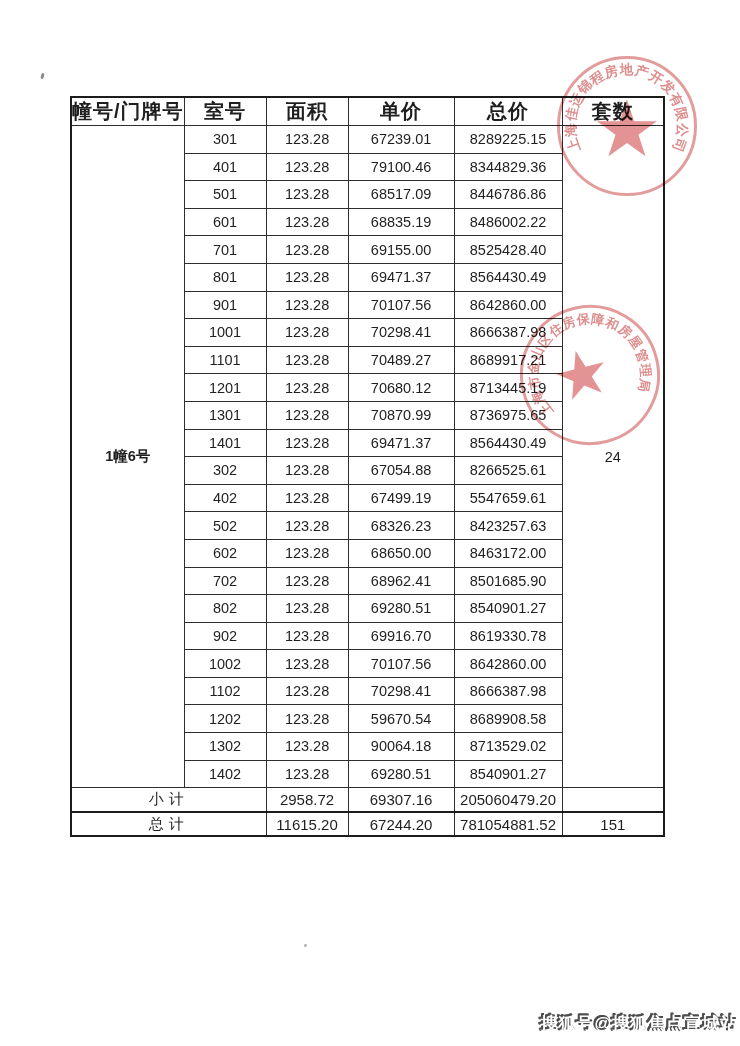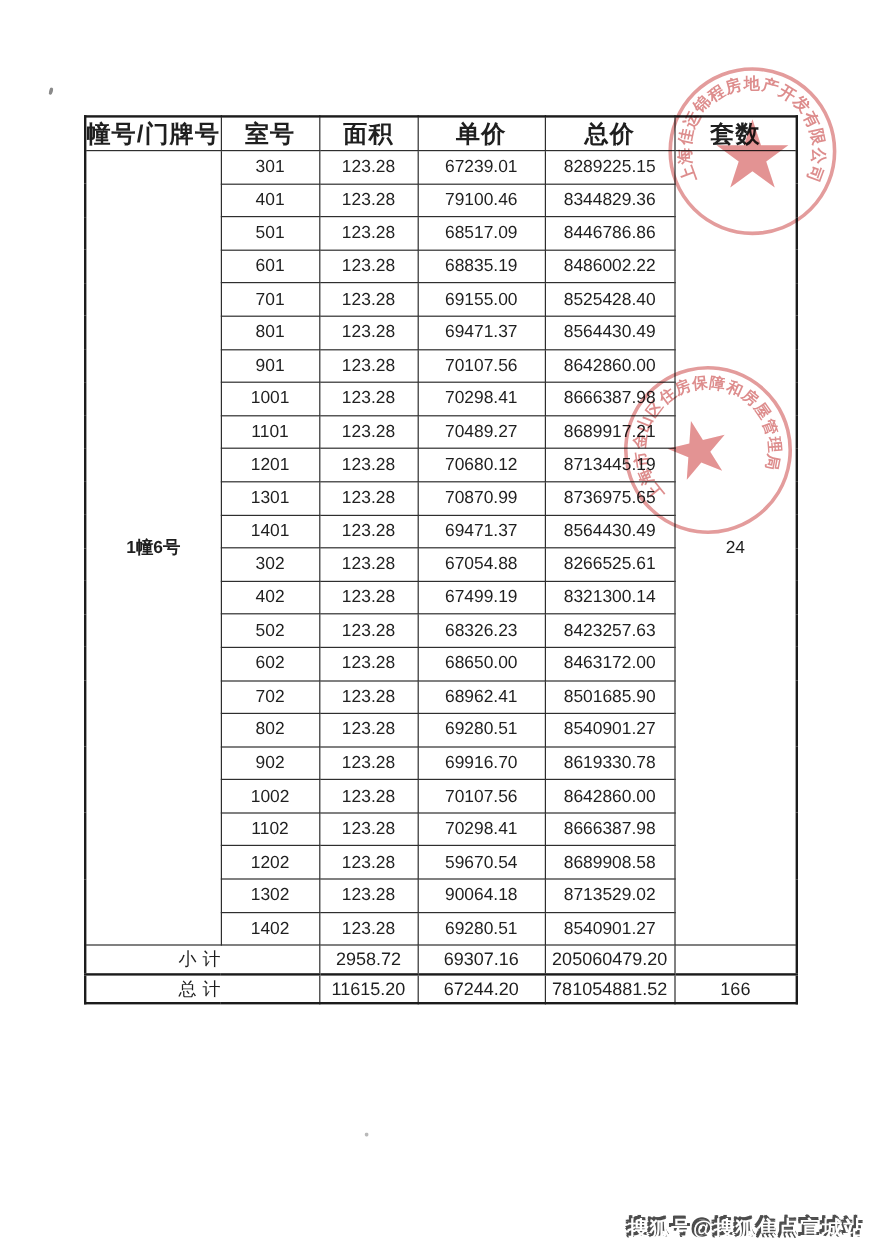--- a/index.html
+++ b/index.html
@@ -36,21 +36,21 @@
   .stamp .arc-ch{
     position:absolute;color:#d97d7d;font-weight:600;line-height:1;
   }
   #stamp-company .star{font-size:78px;margin-top:6px;}
   #stamp-company .arc-ch{font-size:13.5px;}
   #stamp-bureau{transform:rotate(-14deg);}
   #stamp-bureau .star{font-size:64px;margin-left:-8px;}
   #stamp-bureau .arc-ch{font-size:13px;}
   
   .watermark{
-    position:absolute;right:19px;top:1012px;font-size:17px;font-weight:700;
+    position:absolute;right:2px;top:1012px;font-size:17px;font-weight:700;
     letter-spacing:1px;color:#ffffff;
     text-shadow:-2px -2px 0 #4d4d4d,-1px -1px 0 #4d4d4d,-2px -1px 0 #4d4d4d,-1px -2px 0 #4d4d4d;
   }
   
   .speck{position:absolute;background:#8a8a8a;border-radius:40%;}
   .speck-1{left:41px;top:73px;width:3px;height:6px;transform:rotate(15deg);}
   .speck-2{left:304px;top:944px;width:3px;height:3px;opacity:.6;}
 </style>
 </head>
 <body>
@@ -155,21 +155,21 @@
       <tr class="data-row">
         <td>302</td>
         <td>123.28</td>
         <td>67054.88</td>
         <td>8266525.61</td>
       </tr>
       <tr class="data-row">
         <td>402</td>
         <td>123.28</td>
         <td>67499.19</td>
-        <td>8321300.14</td>
+        <td>5547659.61</td>
       </tr>
       <tr class="data-row">
         <td>502</td>
         <td>123.28</td>
         <td>68326.23</td>
         <td>8423257.63</td>
       </tr>
       <tr class="data-row">
         <td>602</td>
         <td>123.28</td>
@@ -229,21 +229,21 @@
         <td>2958.72</td>
         <td>69307.16</td>
         <td>205060479.20</td>
         <td></td>
       </tr>
       <tr class="total-row">
         <td colspan="2">总计</td>
         <td>11615.20</td>
         <td>67244.20</td>
         <td>781054881.52</td>
-        <td>166</td>
+        <td>151</td>
       </tr>
     </tbody>
 </table>
 
 <div class="stamp" id="stamp-company" style="left:557px;top:56px;" data-r="56">
   <span class="star">★</span>
 <span class="arc-ch" style="left: 13.8772px; top: 85.6531px; transform: translate(-50%, -50%) rotate(-110deg);">上</span>
     <span class="arc-ch" style="left: 10.6566px; top: 70.6849px; transform: translate(-50%, -50%) rotate(-94.2857deg);">海</span>
     <span class="arc-ch" style="left: 11.6103px; top: 55.4038px; transform: translate(-50%, -50%) rotate(-78.5714deg);">佳</span>
     <span class="arc-ch" style="left: 16.6672px; top: 40.9522px; transform: translate(-50%, -50%) rotate(-62.8571deg);">运</span>

